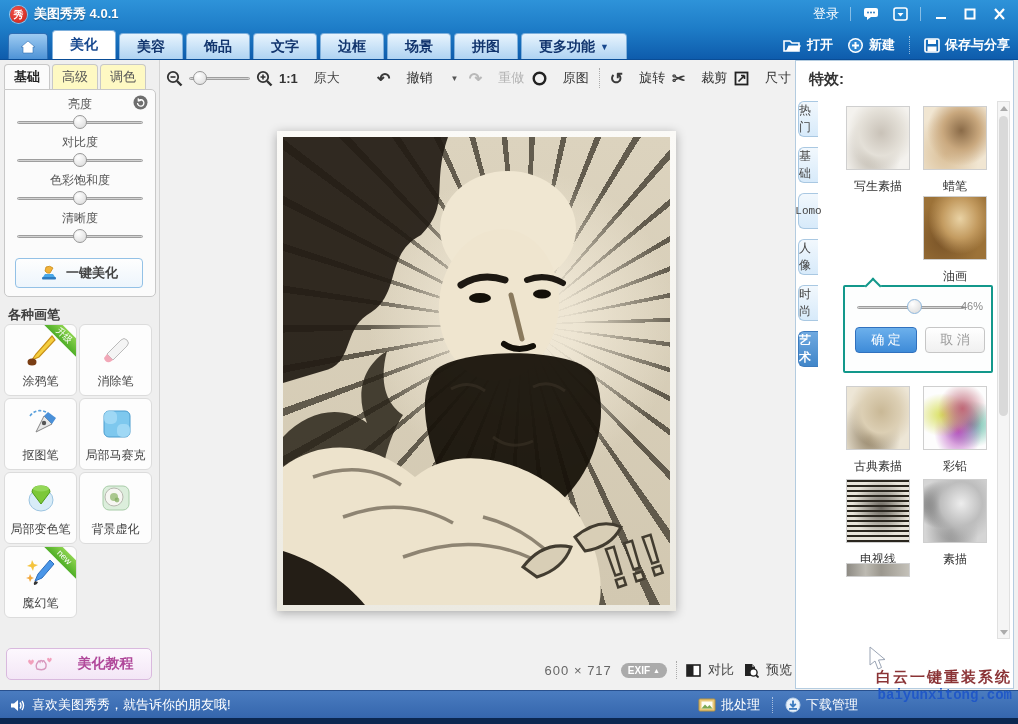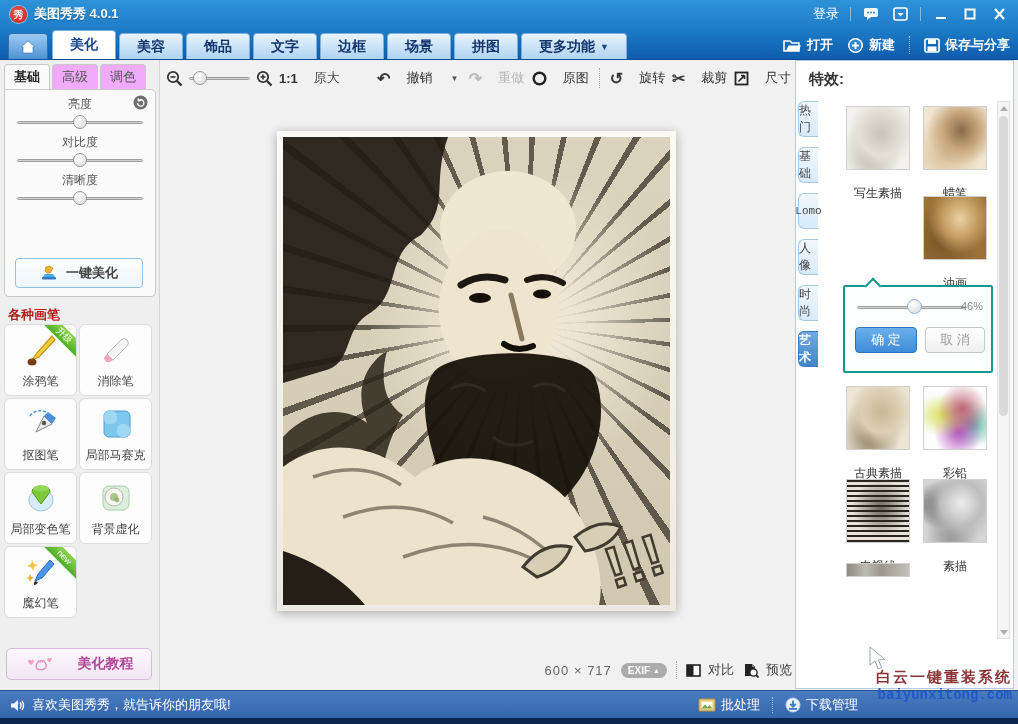--- a/index.html
+++ b/index.html
@@ -29,37 +29,37 @@
     color:#12356E; font-size:14px; font-weight:bold; display:flex; align-items:center; cursor:pointer; }
   .mtab.active { background:#FFFFFF; color:#17488F; height:29px; }
   .mtab .chev { font-size:9px; margin-left:5px; color:#17488F; }
   .mb-right { margin-left:auto; display:flex; align-items:center; gap:14px; padding-bottom:5px; }
   .mb-btn { display:flex; align-items:center; gap:5px; color:#fff; font-size:13px; font-weight:bold; cursor:pointer; }
   .mb-dotsep { width:1px; height:18px; border-left:1px dotted rgba(255,255,255,.55); }
 
   
   .leftpanel { position:absolute; left:0; top:60px; width:160px; height:630px; background:#EFEFEF; border-right:1px solid #D4D4D4; }
   .lp-tabs { display:flex; gap:2px; padding:4px 4px 0 4px; }
-  .lp-tab { width:46px; height:25px; background:#f0abfc; border:1px solid #C8C8C8; border-bottom:none;
+  .lp-tab { width:46px; height:25px; background:#fef9c3; border:1px solid #C8C8C8; border-bottom:none;
     border-radius:4px 4px 0 0; font-size:13px; color:#555; display:flex; align-items:center; justify-content:center; cursor:pointer; }
   .lp-tab.active { background:#FBFBFB; font-weight:bold; color:#222; position:relative; z-index:2; }
   .sliderbox { position:absolute; left:4px; top:29px; width:152px; height:208px; background:#FBFBFB;
     border:1px solid #C8C8C8; border-radius:0 5px 5px 5px; padding:6px 12px 0 12px; }
   .resetico { position:absolute; right:7px; top:5px; width:15px; height:15px; cursor:pointer; }
   .sl-row { margin-bottom:3px; }
   .sl-label { text-align:center; font-size:12px; color:#555; margin-bottom:1px; }
   .hslider { position:relative; height:17px; cursor:pointer; }
   .hslider .track { position:absolute; left:0; right:0; top:7px; height:3px;
     background:linear-gradient(#BFBFBF,#E6E6E6); border:1px solid #9E9E9E; border-radius:2px; }
   .hslider .knob { position:absolute; top:1px; width:14px; height:14px; border-radius:50%;
     background:radial-gradient(circle at 35% 30%, #FFFFFF, #D8D8D8); border:1px solid #979797; }
   .beautify-btn { position:absolute; left:10px; bottom:8px; width:128px; height:30px;
     background:linear-gradient(#FEFEFE,#EDF5FC); border:1px solid #93C1E6; border-radius:4px;
     display:flex; align-items:center; justify-content:center; gap:6px; font-size:13px; font-weight:bold; color:#444; cursor:pointer; }
-  .brush-header { position:absolute; left:8px; top:246px; font-size:13px; font-weight:bold; color:#b91c1c; }
+  .brush-header { position:absolute; left:8px; top:246px; font-size:13px; font-weight:bold; color:#404040; }
   .brushgrid { position:absolute; left:4px; top:264px; width:152px; display:grid;
     grid-template-columns:73px 73px; grid-auto-rows:72px; gap:2px; }
   .brush { position:relative; background:#FDFDFD; border:1px solid #DCDCDC; border-radius:6px;
     display:flex; flex-direction:column; align-items:center; justify-content:flex-end; padding-bottom:5px; cursor:pointer; overflow:hidden; }
   .brush .bicon { position:absolute; top:7px; left:50%; transform:translateX(-50%); }
   .brush .blabel { font-size:12px; color:#444; white-space:nowrap; }
   .ribbon { position:absolute; right:-17px; top:4px; width:58px; transform:rotate(45deg);
     background:linear-gradient(#8CD34E,#4FAE27); color:#fff; font-size:9px; text-align:center; line-height:13px; }
   .tutorial-btn { position:absolute; left:6px; top:588px; width:146px; height:32px;
     background:linear-gradient(#FDF8FE,#F3E6F6); border:1px solid #D9B9DE; border-radius:5px;
@@ -106,21 +106,21 @@
   .fx-header { position:absolute; left:13px; top:9px; font-size:15px; font-weight:bold; color:#333; }
   .fx-cats { position:absolute; left:2px; top:40px; display:flex; flex-direction:column; gap:10px; }
   .fx-cat { width:20px; height:36px; border:1px solid #A9C8E2; border-radius:6px 0 0 6px; border-right:none;
     background:linear-gradient(#F2F8FD,#D7EAFA); font-size:12px; color:#444;
     display:flex; align-items:center; justify-content:center; cursor:pointer; }
   .fx-cat.lomo { font-family:"Liberation Mono", monospace; font-size:11px; }
   .fx-cat.active { background:linear-gradient(#6FA9E0,#4186C9); color:#fff; font-weight:bold; border-color:#3C7BBE; }
   .thumbwrap { position:absolute; width:64px; cursor:pointer; }
   .thumb { width:64px; height:64px; border:1px solid #CFCFCF; }
   .thumbwrap.selected .thumb { border:2px solid #55A6E8; border-radius:3px; box-shadow:0 0 0 1px #C3E0F7; }
-  .thumblabel { margin-top:15px; text-align:center; font-size:12px; color:#333; white-space:nowrap; }
+  .thumblabel { margin-top:8px; text-align:center; font-size:12px; color:#333; white-space:nowrap; }
   .thumbwrap.selected .thumblabel { font-weight:bold; }
 
   
   .t-lifesketch { background: radial-gradient(ellipse at 55% 42%, #C9C2B8 0%, #E4E0D8 45%, transparent 70%),
      radial-gradient(ellipse at 40% 75%, #B9B2A6 0%, transparent 55%), #F4F2EE; }
   .t-crayon { background: radial-gradient(ellipse at 60% 38%, #8A6B48 0%, #C9A87E 35%, transparent 65%),
      radial-gradient(ellipse at 35% 75%, #D9BE96 0%, transparent 60%), #F1E6D2; }
   .t-comic { background: radial-gradient(circle at 55% 45%, #FDFDFB 0%, #F4F2EC 18%, transparent 40%),
      radial-gradient(ellipse at 30% 40%, #1C1812 0%, #2A251C 22%, transparent 45%),
      repeating-conic-gradient(from 0deg at 55% 45%, rgba(30,26,20,.85) 0deg 4deg, rgba(255,255,255,0) 4deg 16deg), #F5F3ED; }
@@ -291,20 +291,27 @@
           </div>
       </div>
       <div class="sl-row">
         <div class="sl-label">对比度</div>
         <div class="hslider">
             <div class="track"></div>
             <div class="knob" style="left:50%;margin-left:-7px;"></div>
           </div>
       </div>
       <div class="sl-row">
+        <div class="sl-label">色彩饱和度</div>
+        <div class="hslider">
+            <div class="track"></div>
+            <div class="knob" style="left:50%;margin-left:-7px;"></div>
+          </div>
+      </div>
+      <div class="sl-row">
         <div class="sl-label">清晰度</div>
         <div class="hslider">
             <div class="track"></div>
             <div class="knob" style="left:50%;margin-left:-7px;"></div>
           </div>
       </div>
       <div class="beautify-btn">
         <svg width="20" height="16" viewBox="0 0 20 16">
             <path d="M6 2 Q10 0 13 3 L10 8 Q7 9 5 6 Z" fill="#F2B33A" stroke="#C88A18" stroke-width=".8"></path>
             <path d="M3 12 L15 12 L13 9 L5 9 Z" fill="#4AA8E8"></path>

